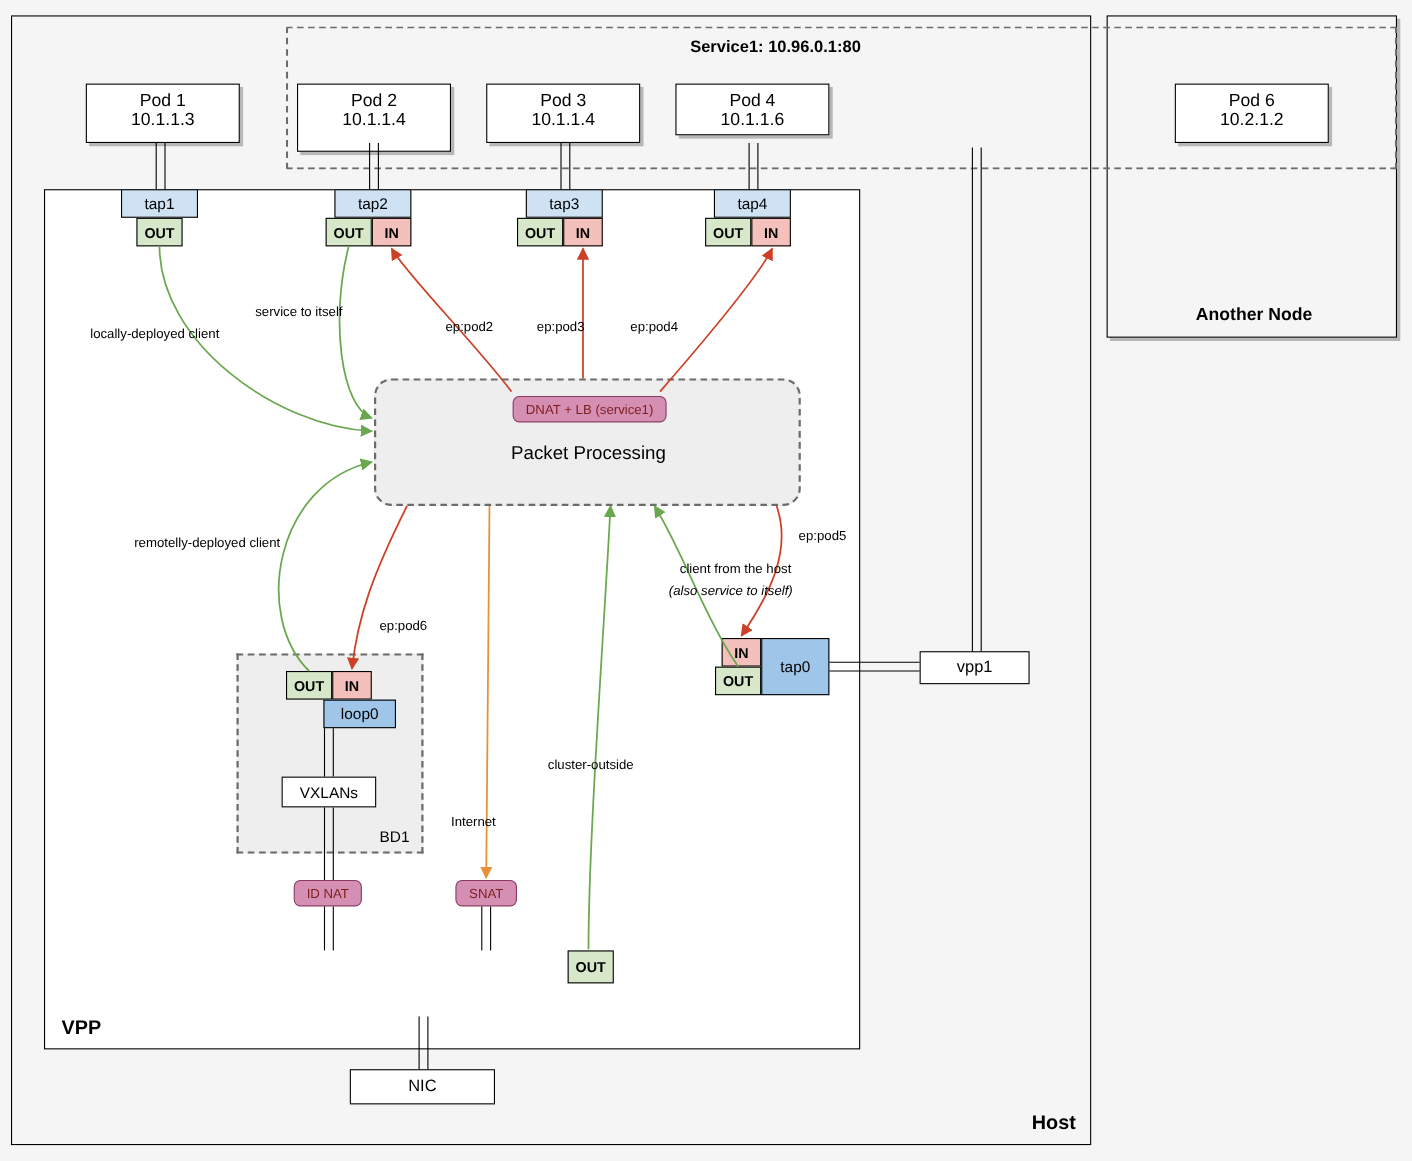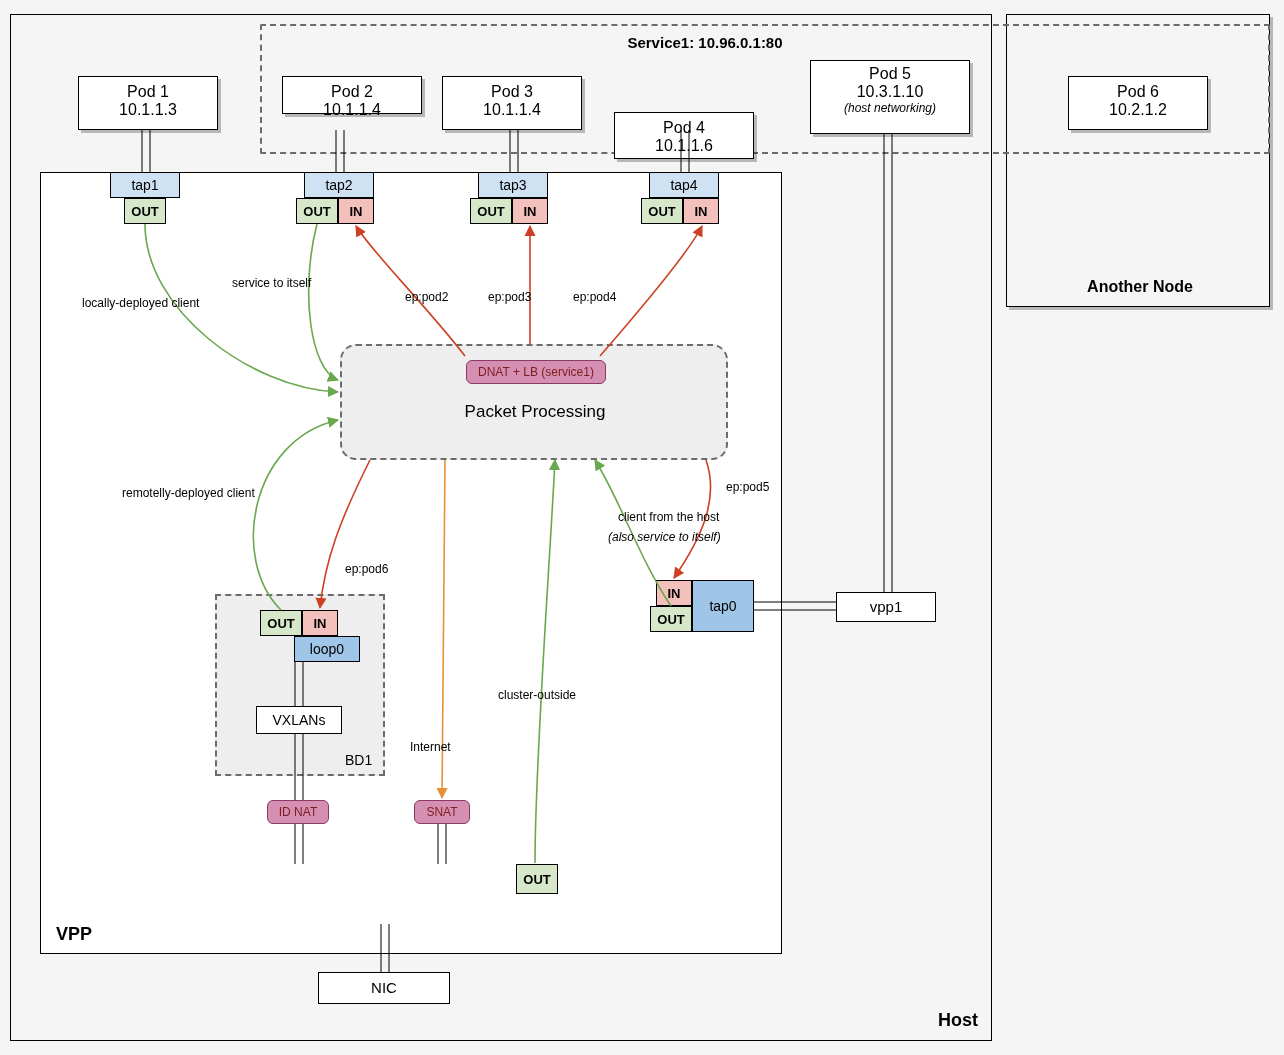--- a/index.html
+++ b/index.html
@@ -32,36 +32,31 @@
   <div class="box shadow" style="left:1006px;top:14px;width:264px;height:293px;background:#f5f5f5;"></div>
   <div class="lbl bold center" style="left:1060px;top:278px;width:160px;font-size:16px;">Another Node</div>
 
   <div class="box dashed" style="left:260px;top:24px;width:1010px;height:130px;background:transparent;border-radius:2px;"></div>
   <div class="lbl bold center" style="left:575px;top:34px;width:260px;font-size:15px;">Service1: 10.96.0.1:80</div>
 
   <div class="box shadow center" style="left:78px;top:76px;width:140px;height:54px;">
     <div class="pod-title" style="margin-top:6px;">Pod 1</div>
     <div class="pod-ip">10.1.1.3</div>
   </div>
-  <div class="box shadow center" style="left:282px;top:76px;width:140px;height:38px;">
+  <div class="box shadow center" style="left:270px;top:76px;width:140px;height:62px;">
     <div class="pod-title" style="margin-top:6px;">Pod 2</div>
     <div class="pod-ip">10.1.1.4</div>
   </div>
   <div class="box shadow center" style="left:442px;top:76px;width:140px;height:54px;">
     <div class="pod-title" style="margin-top:6px;">Pod 3</div>
     <div class="pod-ip">10.1.1.4</div>
   </div>
-  <div class="box shadow center" style="left:614px;top:76px;width:140px;height:47px;margin-top:36px;">
+  <div class="box shadow center" style="left:614px;top:76px;width:140px;height:47px;">
     <div class="pod-title" style="margin-top:6px;">Pod 4</div>
     <div class="pod-ip">10.1.1.6</div>
-  </div>
-  <div class="box shadow center" style="left:810px;top:60px;width:160px;height:74px;">
-    <div class="pod-title" style="margin-top:4px;">Pod 5</div>
-    <div class="pod-ip">10.3.1.10</div>
-    <div class="small italic">(host networking)</div>
   </div>
   <div class="box shadow center" style="left:1068px;top:76px;width:140px;height:54px;">
     <div class="pod-title" style="margin-top:6px;">Pod 6</div>
     <div class="pod-ip">10.2.1.2</div>
   </div>
 
   <div class="box" style="left:40px;top:172px;width:742px;height:782px;"></div>
   <div class="lbl bold" style="left:56px;top:924px;font-size:18px;">VPP</div>
 
   <div class="tap" style="left:110px;top:172px;width:70px;height:26px;">

